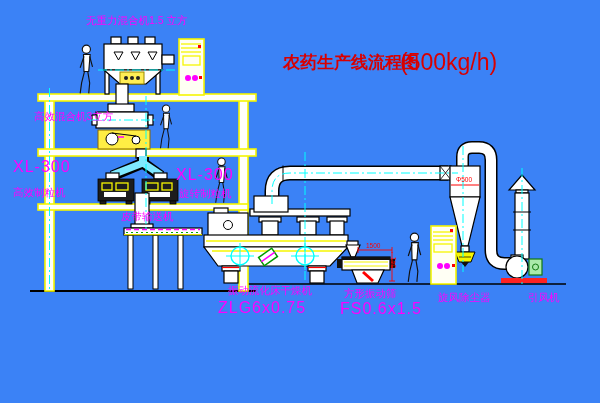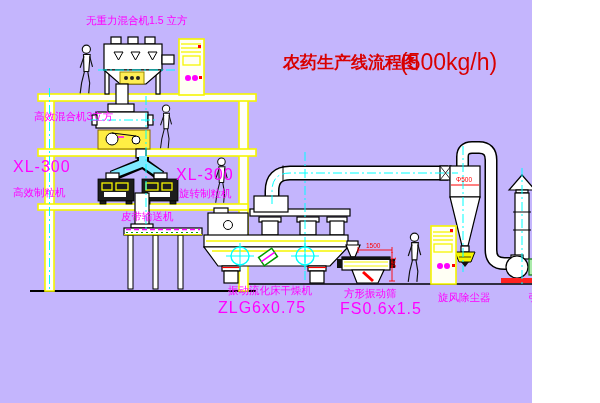--- a/index.html
+++ b/index.html
@@ -1,16 +1,16 @@
 <!DOCTYPE html>
 <html><head>
 <meta charset="utf-8">
 <style>
   html,body{margin:0;padding:0;background:#fff;}
-  #stage{position:relative;width:532px;height:403px;background:#c4b5fd;overflow:hidden;
+  #stage{position:relative;width:600px;height:403px;background:#3b82f6;overflow:hidden;
          font-family:"Liberation Sans",sans-serif;}
   svg{position:absolute;left:0;top:0;}
   
   .o  {stroke:#000;fill:#fff;stroke-width:1.2;}
   .od {stroke:#000;fill:#fff;stroke-width:1;}
   .dk {fill:#1d1d1d;stroke:#000;stroke-width:.8;}
   .yw {stroke:#f6f600;fill:#fffffa;stroke-width:1.6;}
   .ywn{stroke:#f6f600;fill:none;stroke-width:1.3;}
   .cl {stroke:#00ffff;stroke-width:1;fill:none;stroke-dasharray:9 3 2 3;}
   .cy {stroke:#00ffff;fill:none;}

